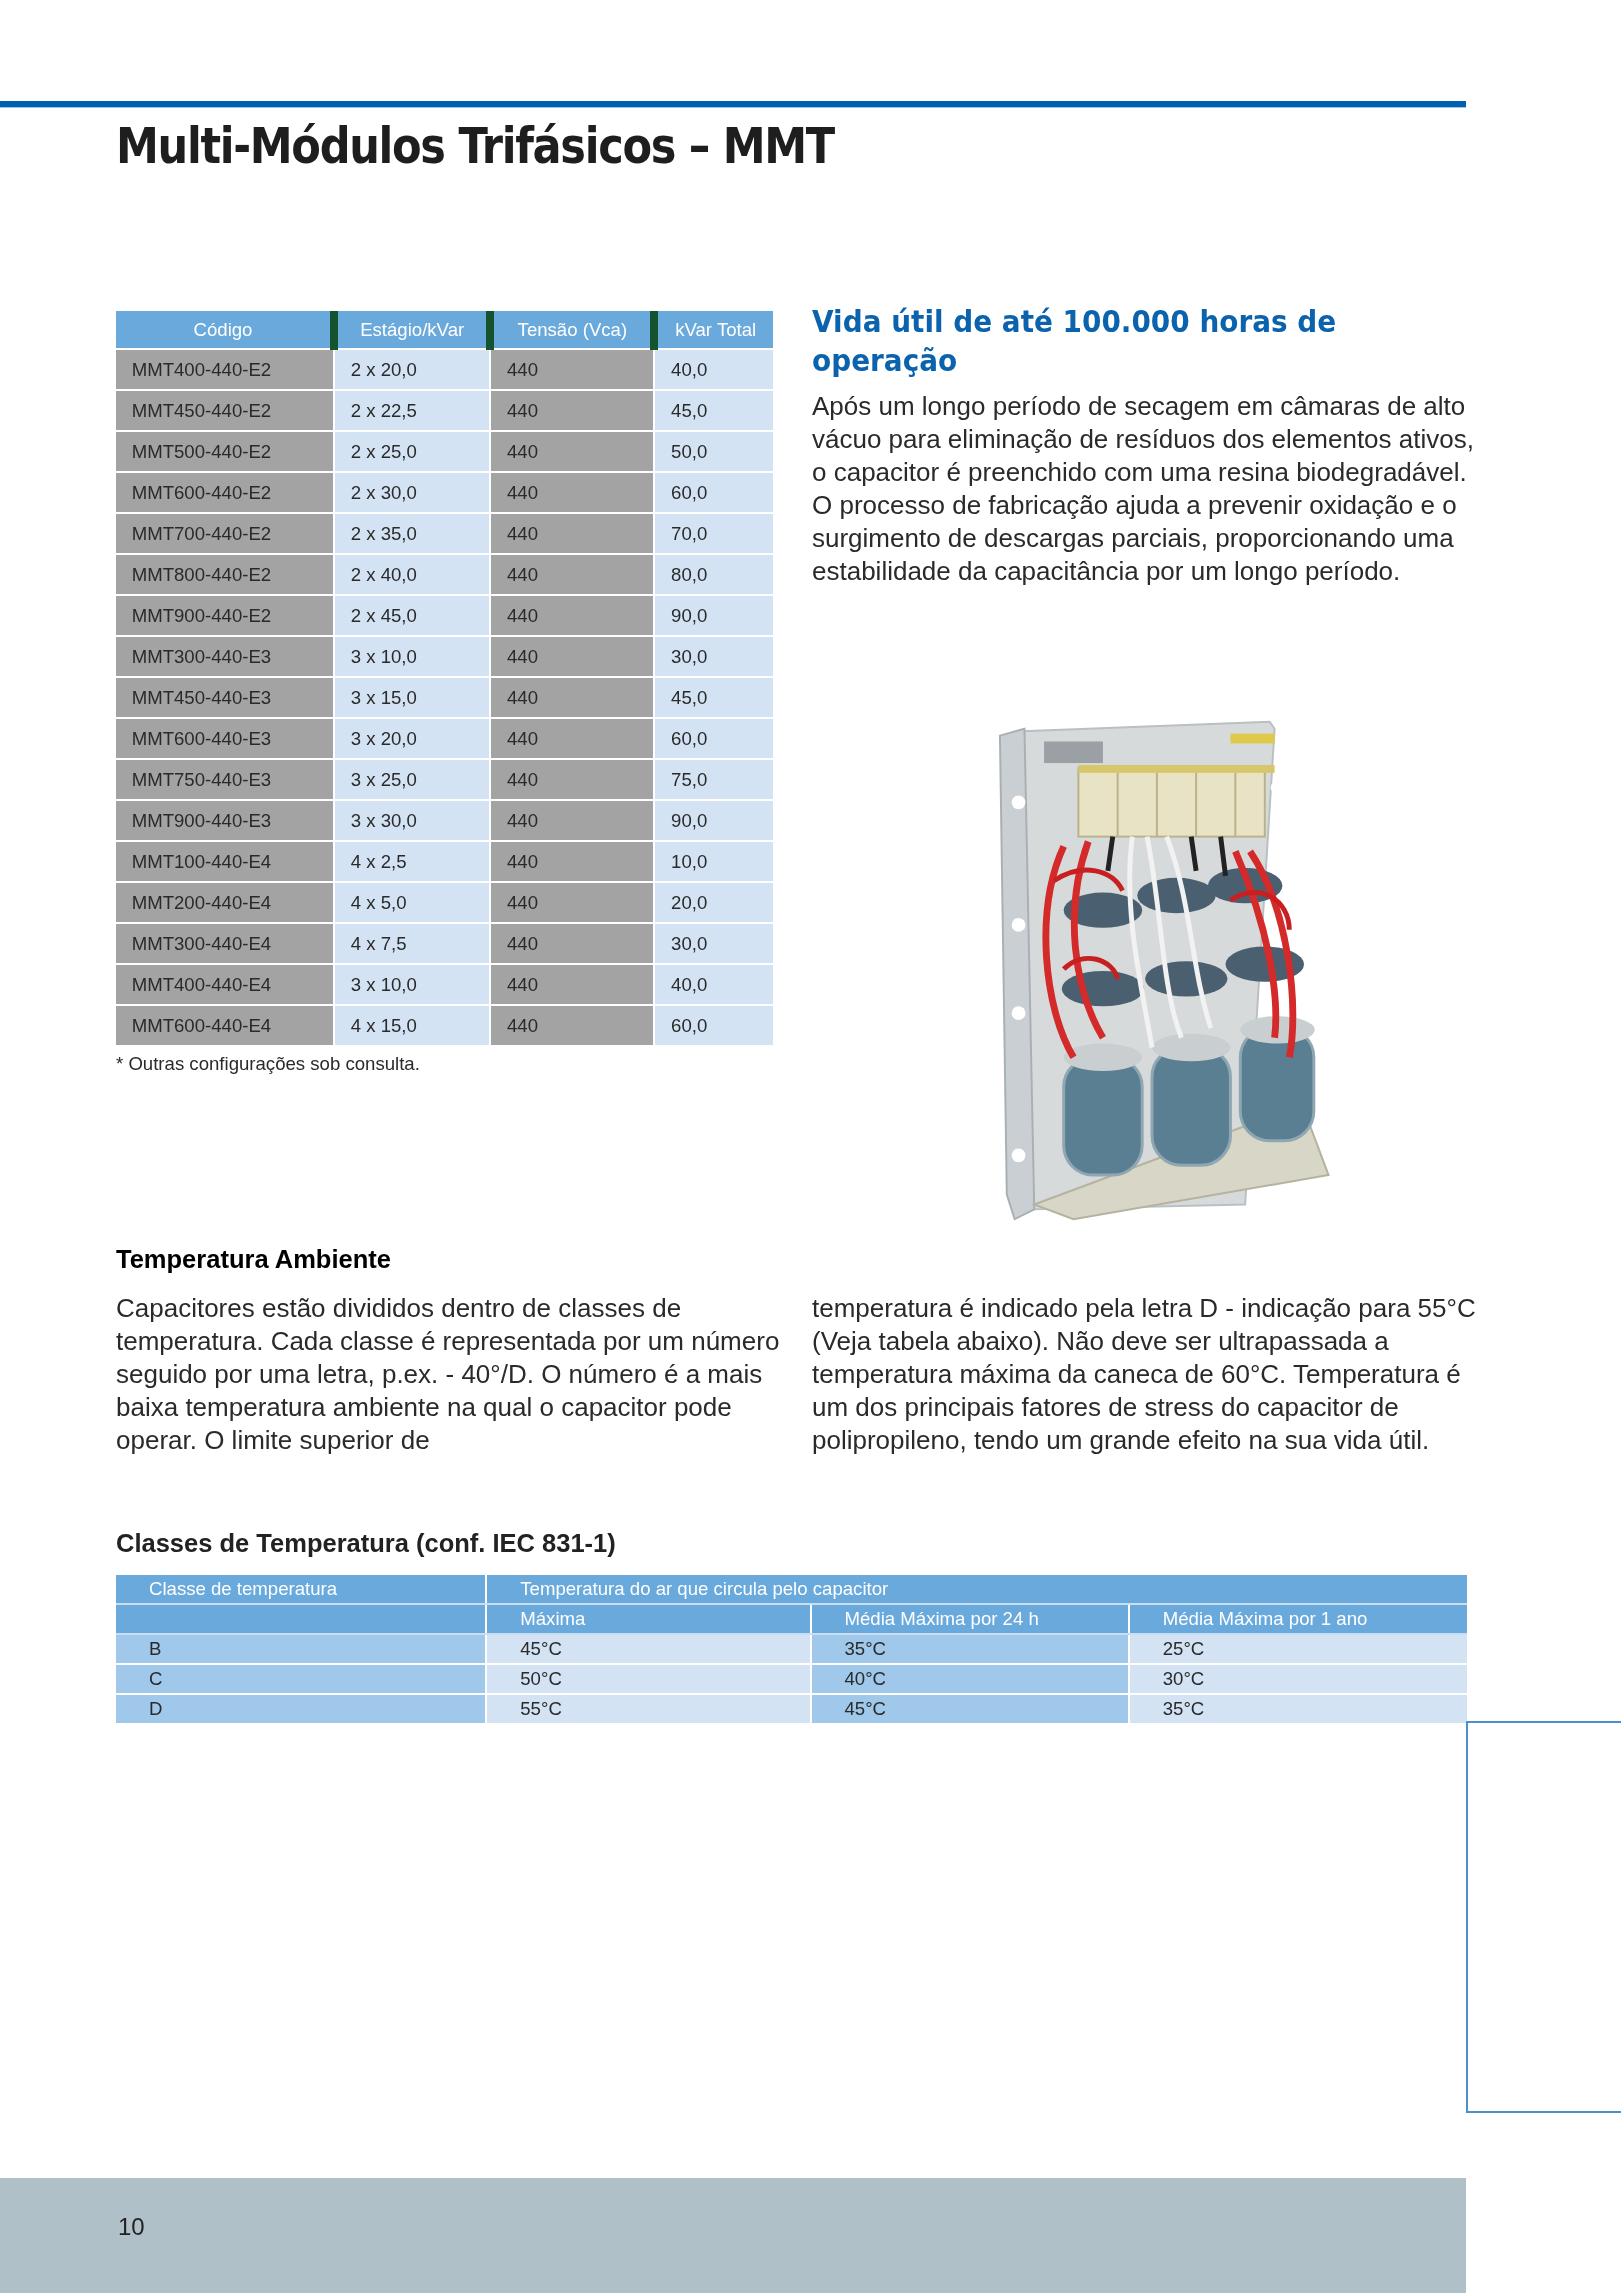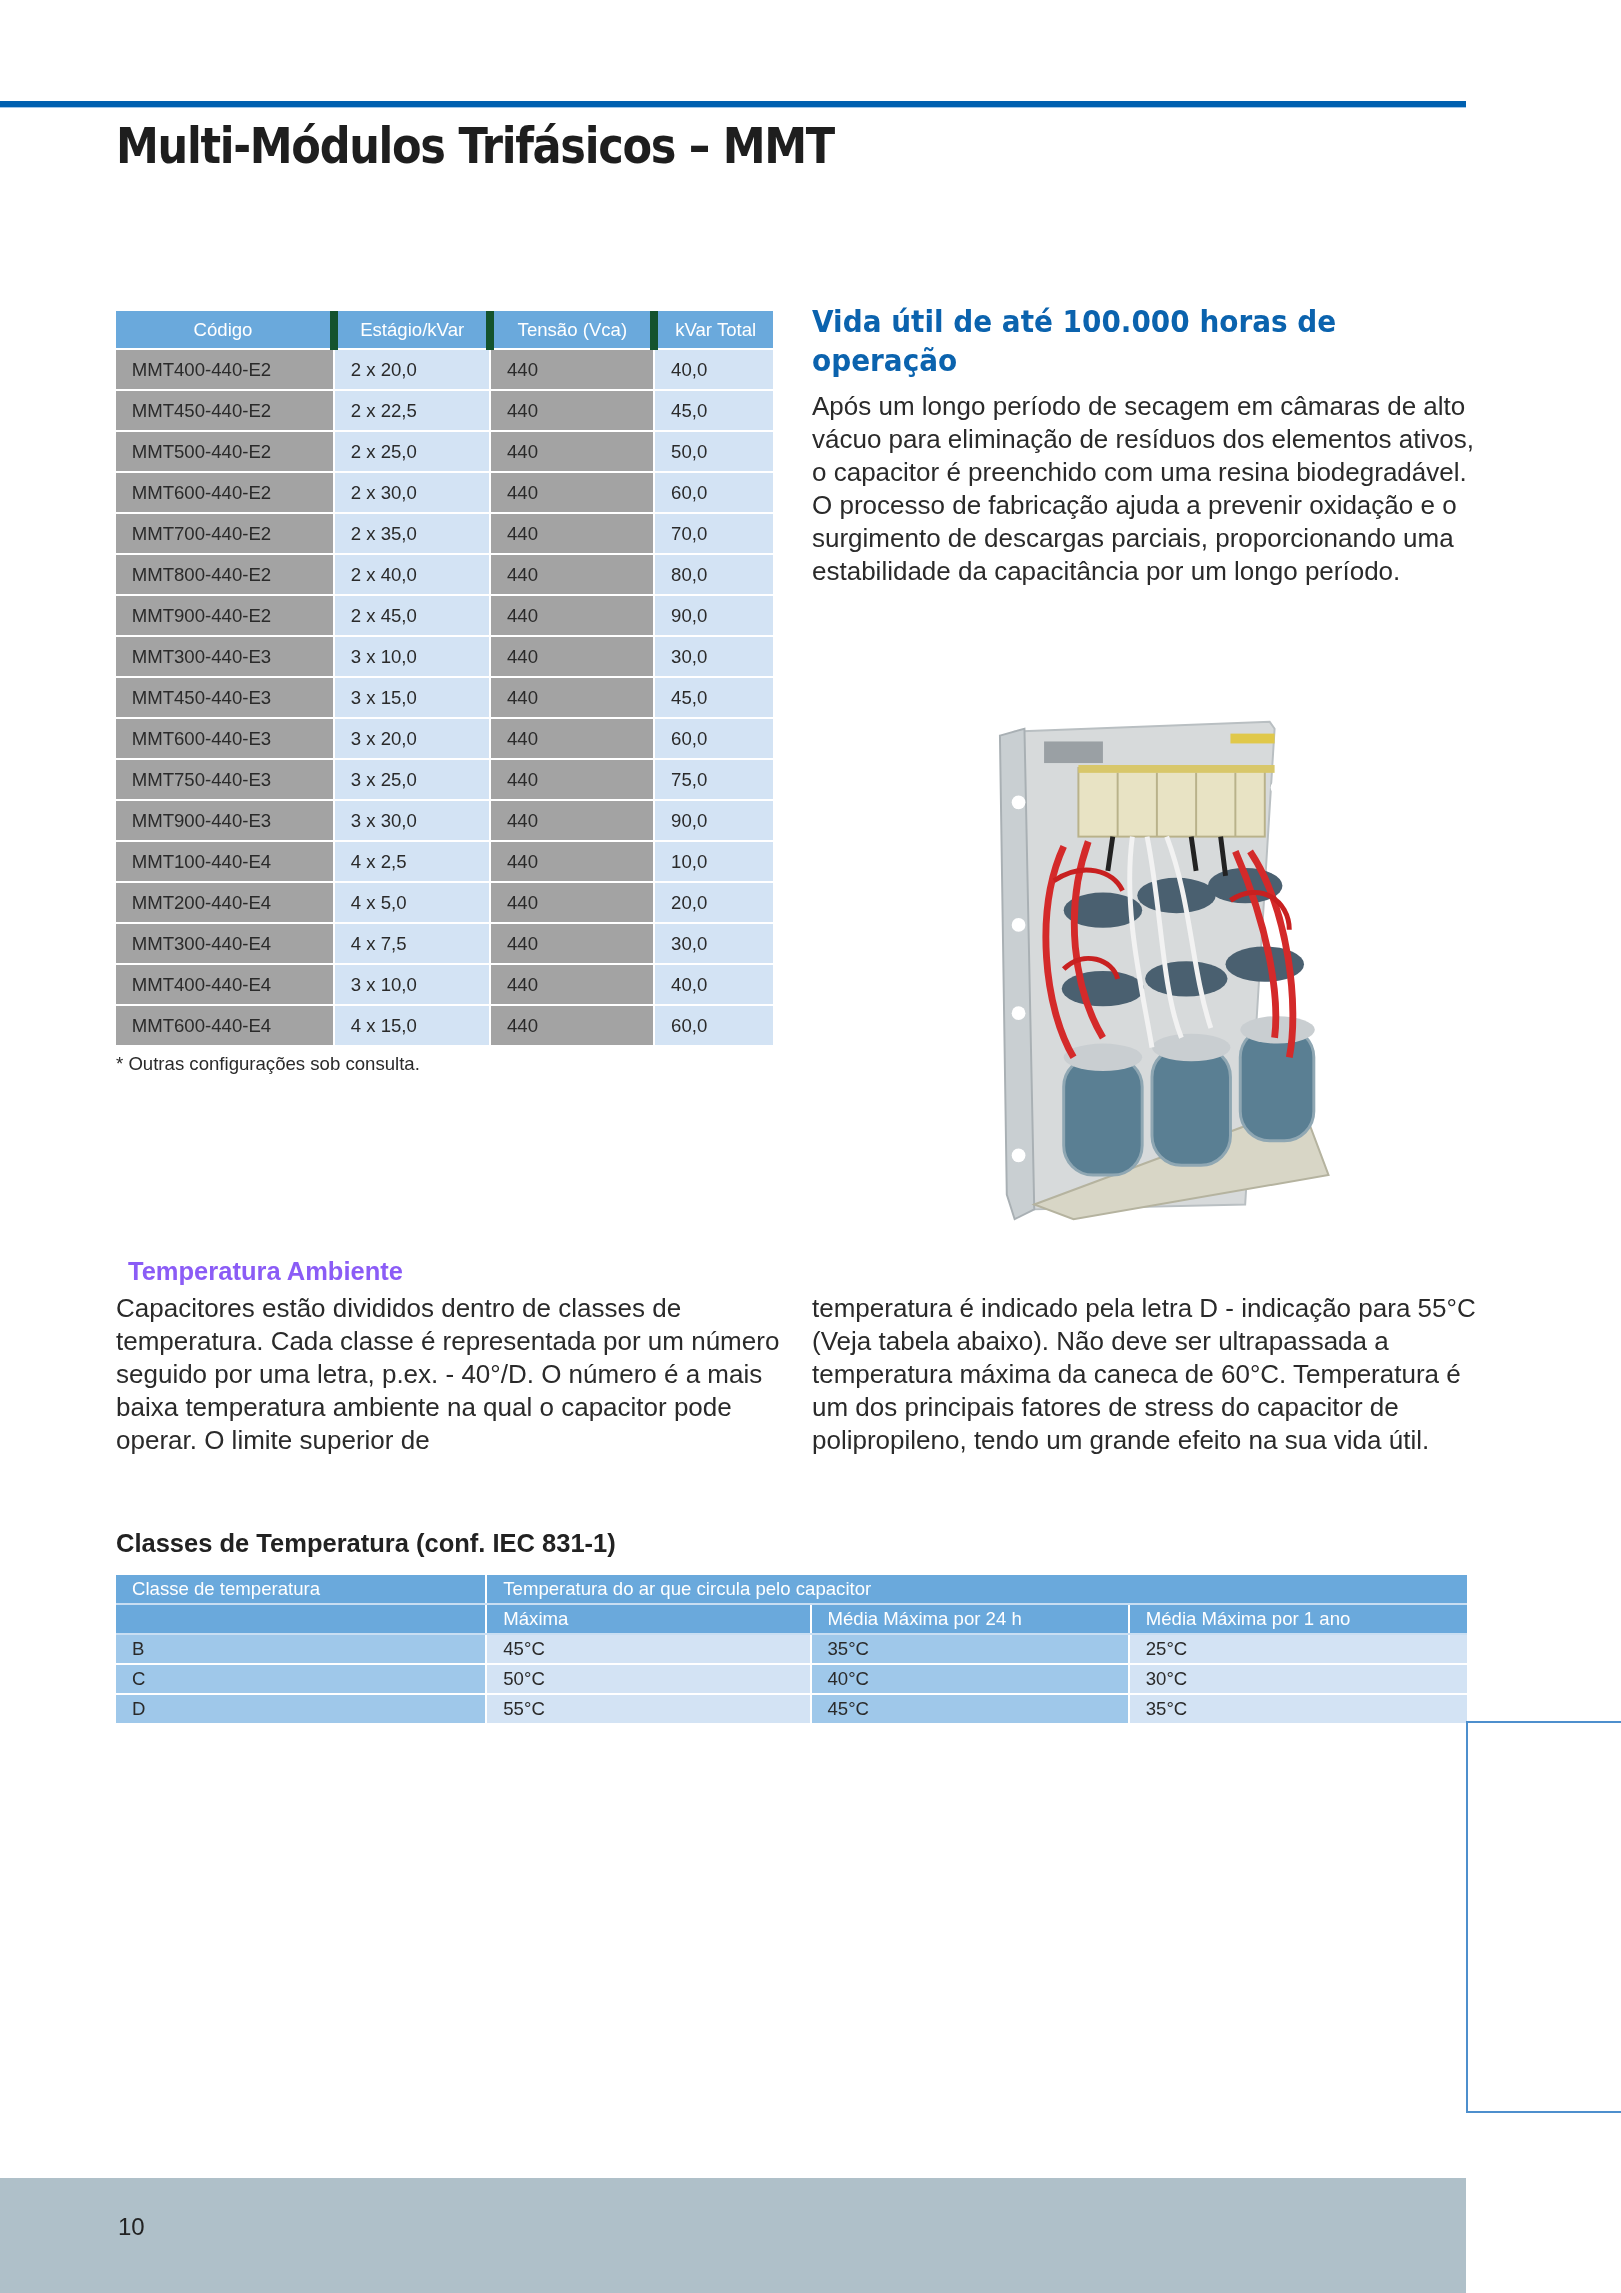--- a/index.html
+++ b/index.html
@@ -36,34 +36,34 @@
     transform:scaleX(0.93); transform-origin:left top;
   }
   .vida-body {
     position:absolute; left:812px; top:390px; width:667px; margin:0;
     font-size:26px; line-height:33px; color:#2a2a2a;
   }
 
   .photo { position:absolute; left:995px; top:714px; width:363px; height:515px; }
 
   .temp-heading {
-    position:absolute; left:116px; top:1245px; margin:12px; font-weight:bold; font-size:25.5px; color:#8b5cf6;
+    position:absolute; left:116px; top:1245px; margin:0; font-weight:bold; font-size:25.5px; color:#000000;
   }
   .temp-col-left {
     position:absolute; left:116px; top:1292px; width:676px; margin:0; font-size:26px; line-height:33px; color:#2a2a2a;
   }
   .temp-col-right {
     position:absolute; left:812px; top:1292px; width:667px; margin:0; font-size:26px; line-height:33px; color:#2a2a2a;
   }
 
   .classes-heading {
     position:absolute; left:116px; top:1529px; margin:0; font-weight:bold; font-size:25.5px; color:#222;
   }
   .ttable { position:absolute; left:116px; top:1575px; width:1351px; border-collapse:collapse; font-size:18.6px; }
-  .ttable th, .ttable td { height:28px; padding:0 0 0 16px; text-align:left; font-weight:normal;margin-left:23px; }
+  .ttable th, .ttable td { height:28px; padding:0 0 0 33px; text-align:left; font-weight:normal;margin-left:23px; }
   .ttable th { background:#6aa9dc; color:#fff; border-bottom:2px solid #c9def2; border-right:2px solid #ffffff; }
   .ttable th:last-child { border-right:none; }
   .ttable td { color:#2a2a2a; border-bottom:2px solid #ffffff; border-right:2px solid #ffffff; }
   .ttable td:last-child { border-right:none; }
   .ttable td.c-dark { background:#9fc8ea; }
   .ttable td.c-light { background:#d3e3f4; }
 
   .side-tab { position:absolute; left:1466px; top:1721px; width:167px; height:392px; border:2px solid #4d8fcd; border-right:none; box-sizing:border-box; }
   .footer { position:absolute; left:0; top:2178px; width:1466px; height:116px; background:#afc0c9; }
   .page-number { position:absolute; left:118px; top:2213px; font-size:24px; color:#222; }

